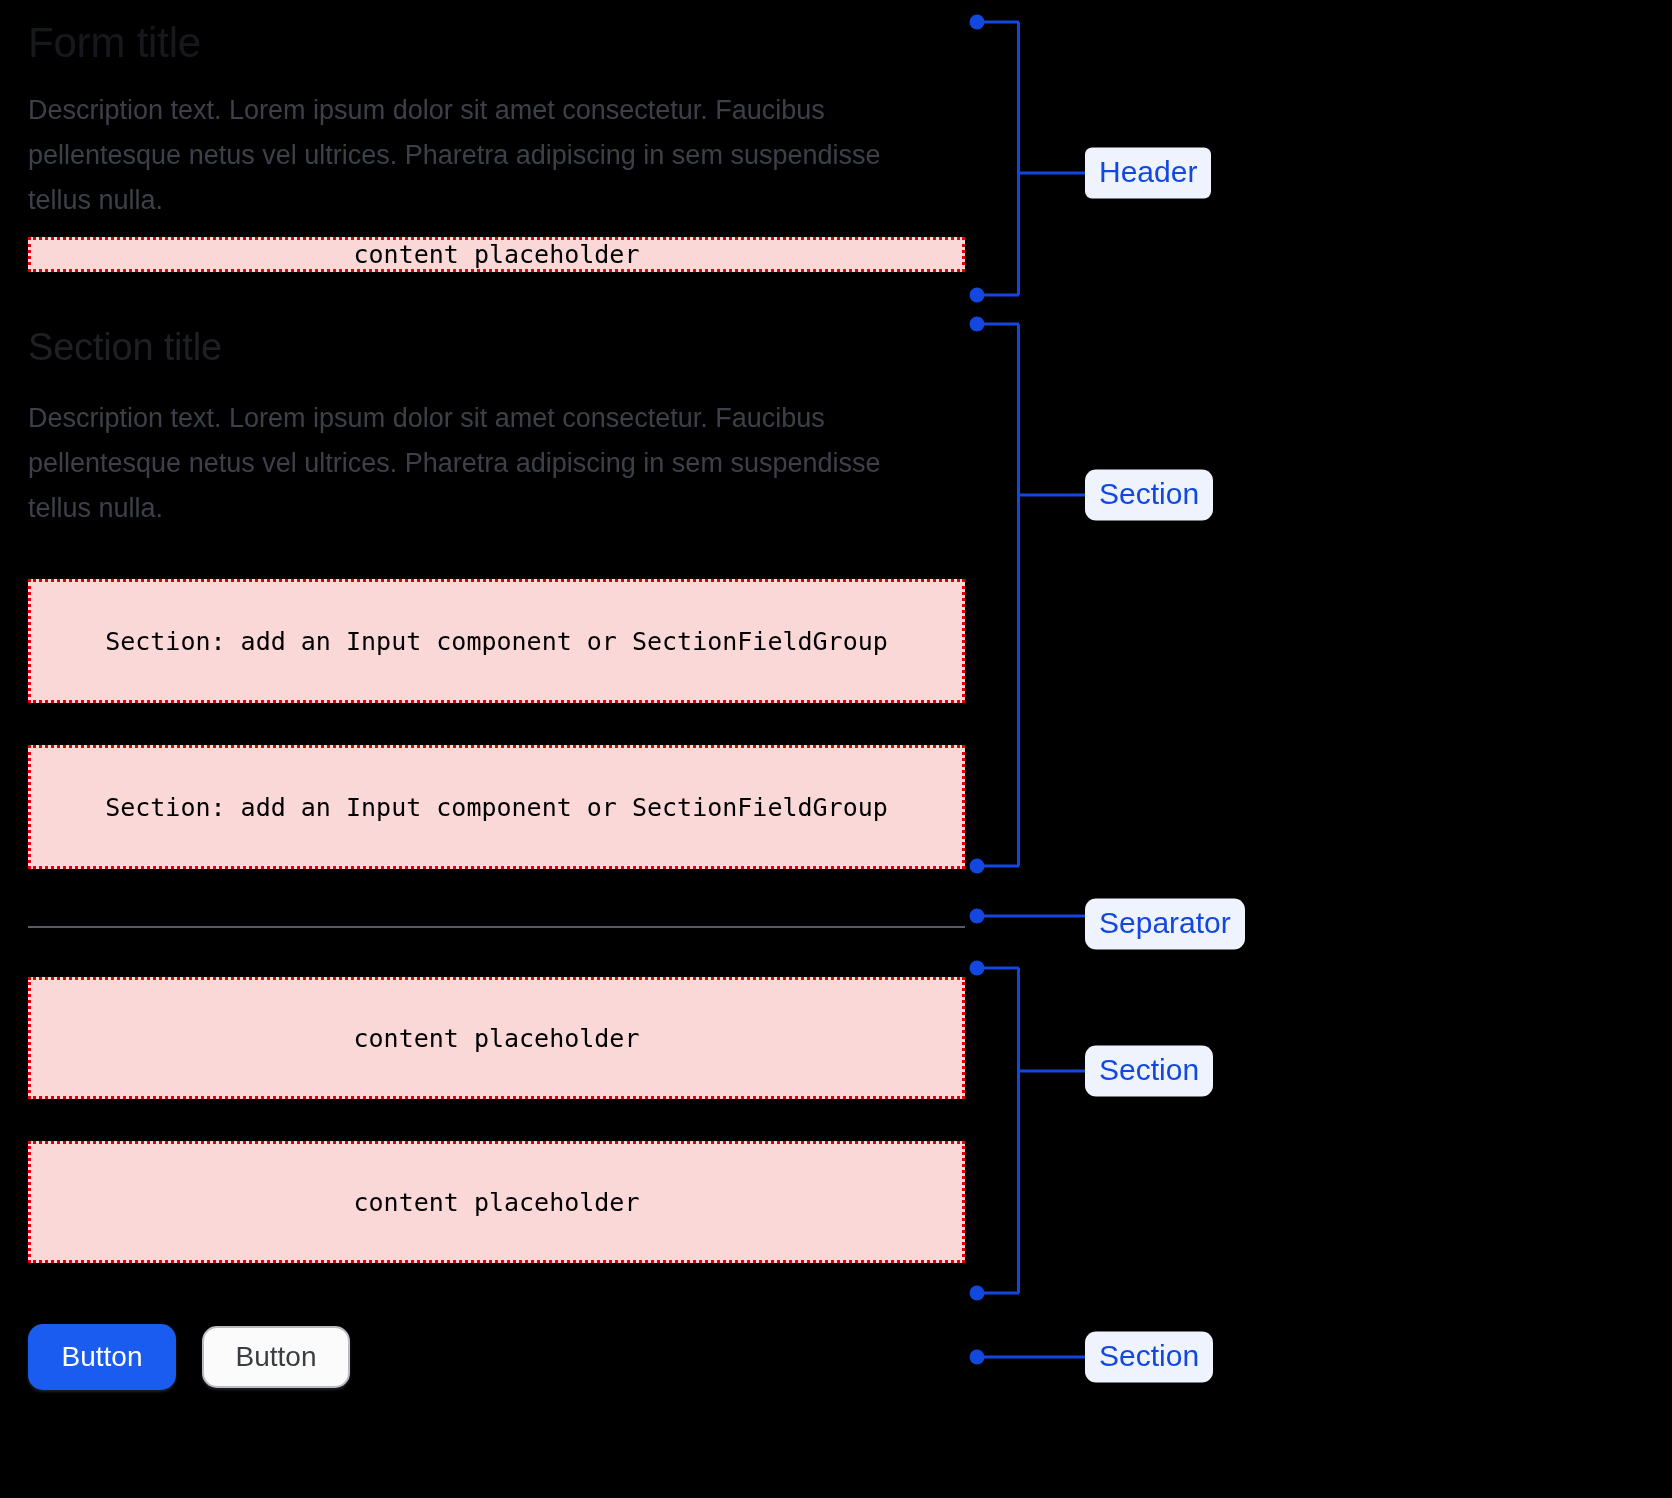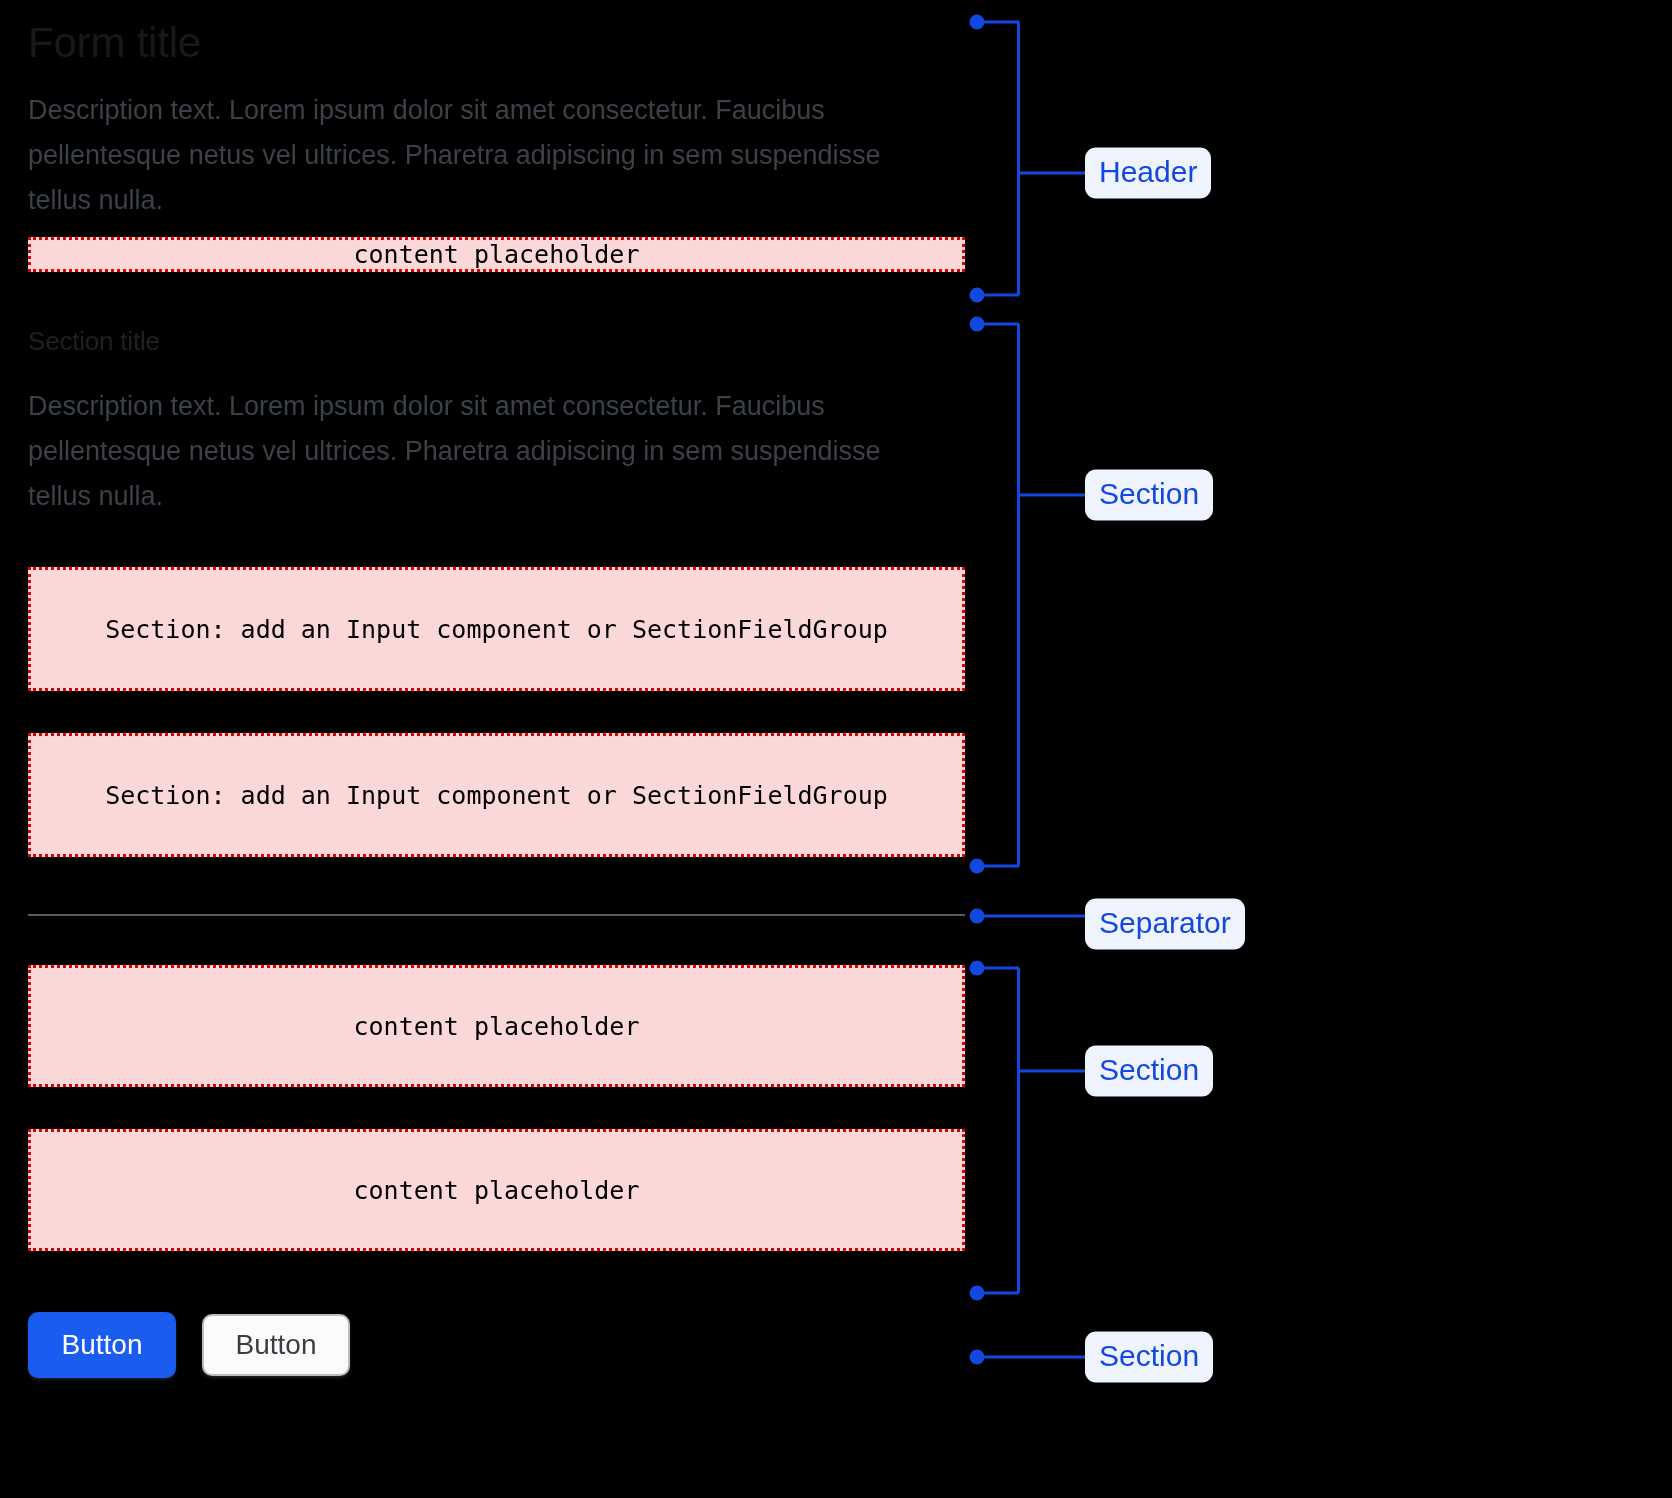--- a/index.html
+++ b/index.html
@@ -35,21 +35,21 @@
     font-size: 42px;
     line-height: 1;
     font-weight: 400;
     color: #17181c;
     margin: 0;
     padding-top: 22px;
     letter-spacing: -0.2px;
   }
 
   .section-title {
-    font-size: 26px;
+    font-size: 38px;
     line-height: 1;
     font-weight: 400;
     color: #1e2024;
     margin: 0;
     letter-spacing: -0.2px;
   }
 
   .desc {
     font-size: 27px;
     line-height: 45px;
@@ -85,21 +85,21 @@
   
   .footer-row {
     display: flex;
     align-items: center;
     gap: 26px;
   }
   .btn {
     box-sizing: border-box;
     font-family: "Liberation Sans", sans-serif;
     font-size: 28px;
-    border-radius: 10px;
+    border-radius: 15px;
     display: flex;
     align-items: center;
     justify-content: center;
     cursor: pointer;
   }
   .btn-primary {
     width: 148px;
     height: 66px;
     background: #1a5cf0;
     color: #ffffff;
@@ -191,21 +191,21 @@
   </div>
 
   <div class="anno-layer">
 
     <div class="anno-dot" style="left:965px; top:22px;"></div>
     <div class="anno-hline" style="left:965px; top:22px; width:42px;"></div>
     <div class="anno-vline" style="left:1005px; top:22px; height:273px;"></div>
     <div class="anno-dot" style="left:965px; top:295px;"></div>
     <div class="anno-hline" style="left:965px; top:295px; width:42px;"></div>
     <div class="anno-hline" style="left:1005px; top:173px; width:70px;"></div>
-    <div class="anno-label" style="left:1073px; top:173px;">Header</div>
+    <div class="anno-label" style="left:1073px; top:173px;border-radius:7px;">Header</div>
 
     <div class="anno-dot" style="left:965px; top:324px;"></div>
     <div class="anno-hline" style="left:965px; top:324px; width:42px;"></div>
     <div class="anno-vline" style="left:1005px; top:324px; height:542px;"></div>
     <div class="anno-dot" style="left:965px; top:866px;"></div>
     <div class="anno-hline" style="left:965px; top:866px; width:42px;"></div>
     <div class="anno-hline" style="left:1005px; top:495px; width:70px;"></div>
     <div class="anno-label" style="left:1073px; top:495px;">Section</div>
 
     <div class="anno-dot" style="left:965px; top:916px;"></div>

